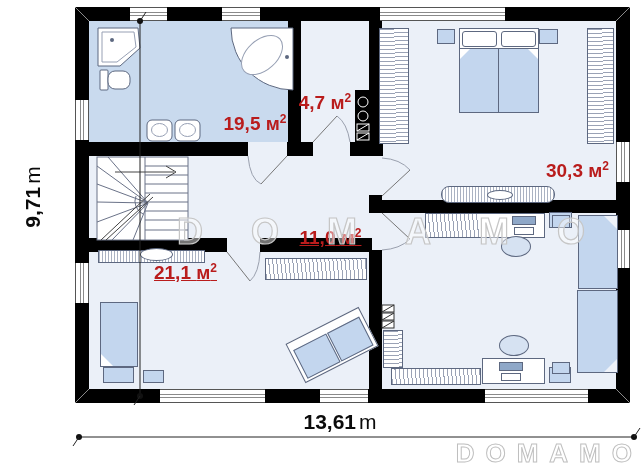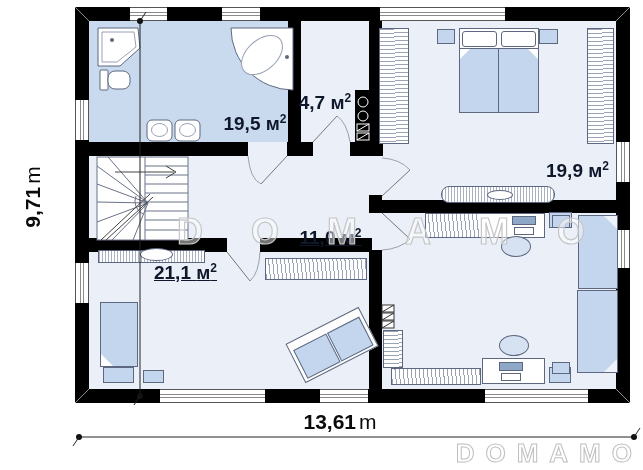--- a/index.html
+++ b/index.html
@@ -21,21 +21,21 @@
   .hatch-vd{background-image:repeating-linear-gradient(84deg,#9aa2b5 0 1px,transparent 1px 4px);}
   .hatch-fine{background-image:repeating-linear-gradient(90deg,#aab2c2 0 1px,transparent 1px 3px);}
   .round{border-radius:8px;}
   .oval{border-radius:50%;background:#fff;border:1px solid #5d6880;}
   .chair{border-radius:50%;background:#d6e2f2;border:1px solid #5d6880;}
   .monitor{background:#8fa8c8;border:1px solid #5d6880;}
   .fold-tr{position:absolute;top:0;right:0;width:0;height:0;border-top:13px solid #fff;border-left:13px solid transparent;}
   .fold-br{position:absolute;bottom:0;right:0;width:0;height:0;border-bottom:13px solid #fff;border-left:13px solid transparent;}
   .fold-bl{position:absolute;bottom:0;left:0;width:0;height:0;border-bottom:12px solid #fff;border-right:12px solid transparent;}
   
-  .room-label{position:absolute;font-weight:bold;font-size:19px;color:#0f172a;white-space:nowrap;text-align:center;letter-spacing:0;}
+  .room-label{position:absolute;font-weight:bold;font-size:19px;color:#b91c1c;white-space:nowrap;text-align:center;letter-spacing:0;}
   .room-label sup{font-size:12px;vertical-align:7px;font-weight:bold;}
   .dim-label{position:absolute;font-size:21px;color:#0b0b0b;white-space:nowrap;text-align:center;}
   .dim-label .v{font-weight:bold;}
   .dim-label .u{font-weight:normal;margin-left:3px;}
   
   .wm{position:absolute;color:rgba(255,255,255,0.45);-webkit-text-stroke:1.2px #c6c6c6;
       font-weight:bold;white-space:nowrap;pointer-events:none;}
   .wm-center{left:95px;top:211px;width:620px;font-size:36px;letter-spacing:48px;text-align:center;}
   .wm-corner{right:0px;bottom:1px;font-size:26px;letter-spacing:11px;-webkit-text-stroke:1px #bfbfbf;}
   svg{position:absolute;left:0;top:0;pointer-events:none;}
@@ -254,21 +254,21 @@
     </g>
   </svg>
 
   <div class="room-label" style="left:210px;top:112px;width:90px;">
     <span>19,5</span>&nbsp;<span>м</span><sup>2</sup>
   </div>
   <div class="room-label" style="left:285px;top:91px;width:80px;">
     <span>4,7</span>&nbsp;<span>м</span><sup>2</sup>
   </div>
   <div class="room-label" style="left:535px;top:159px;width:85px;">
-    <span>19,9</span>&nbsp;<span>м</span><sup>2</sup>
+    <span>30,3</span>&nbsp;<span>м</span><sup>2</sup>
   </div>
   <div class="room-label" style="left:288px;top:226px;width:85px;text-decoration:underline;">
     <span>11,0</span>&nbsp;<span>м</span><sup>2</sup>
   </div>
   <div class="room-label" style="left:143px;top:261px;width:85px;text-decoration:underline;">
     <span>21,1</span>&nbsp;<span>м</span><sup>2</sup>
   </div>
 
   <div class="dim-label" style="left:-19px;top:182px;width:110px;height:30px;transform:rotate(-90deg);">
     <span class="v">9,71</span><span class="u">m</span>

